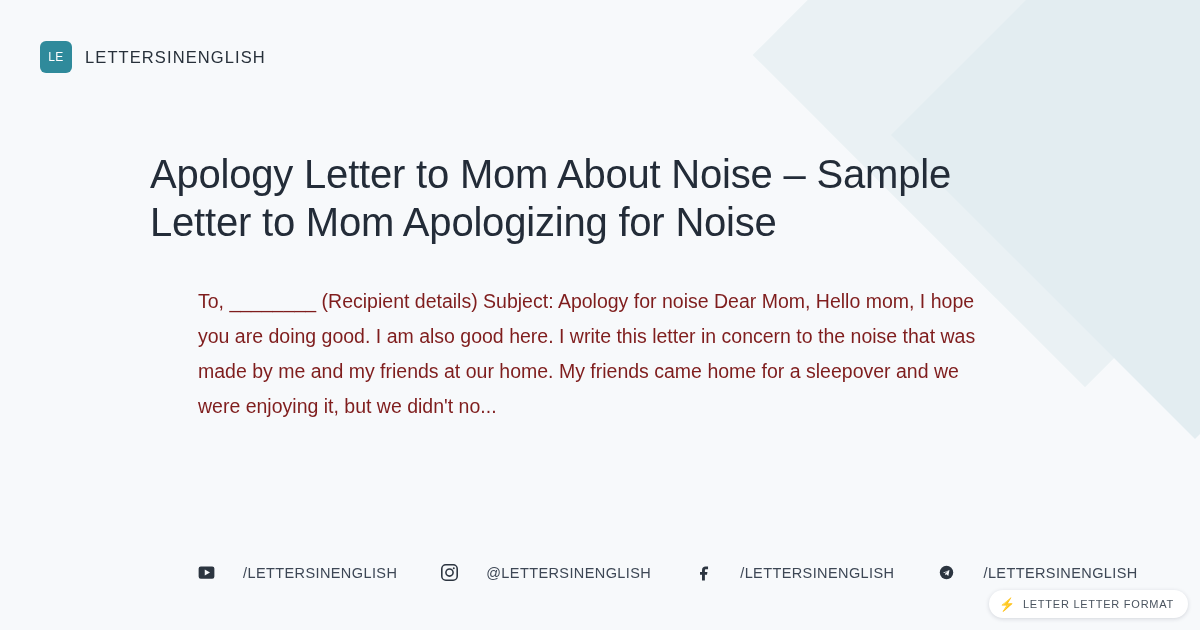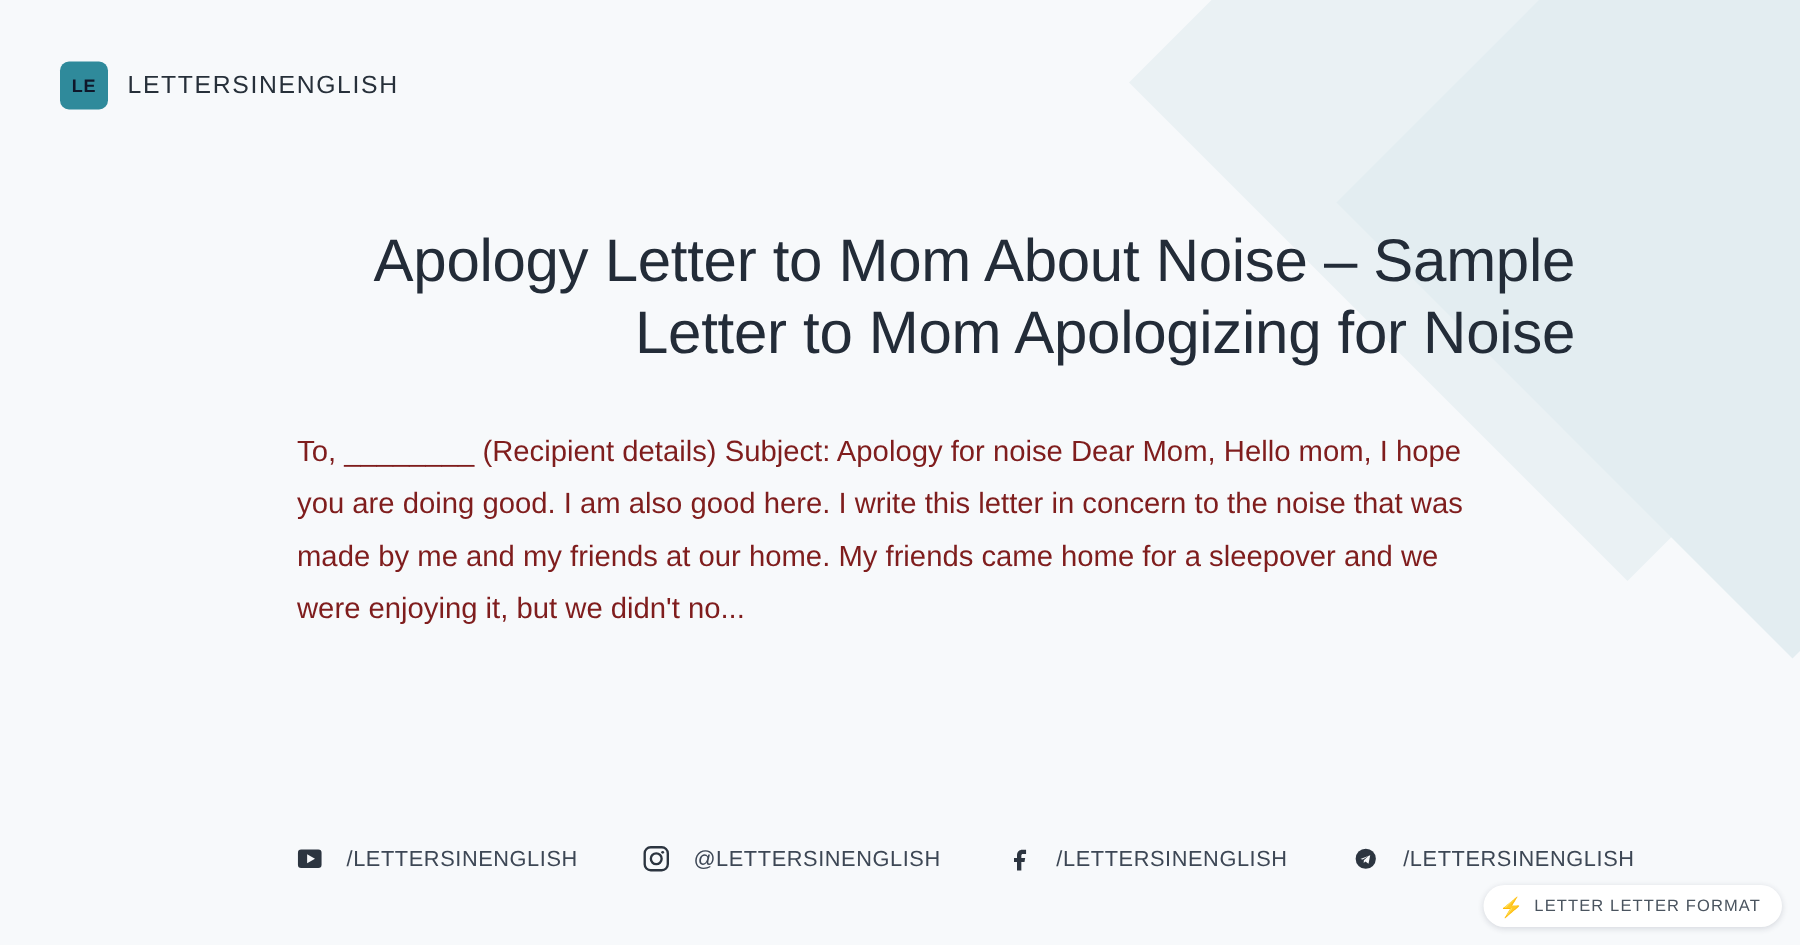--- a/index.html
+++ b/index.html
@@ -59,23 +59,23 @@
     left: 40px;
     display: flex;
     align-items: center;
     gap: 13px;
   }
   .brand-mark {
     width: 32px;
     height: 32px;
     border-radius: 6px;
     background: #2f8a9b;
-    color: #0f172a;
+    color: #ffffff;
     font-size: 12px;
-    font-weight: bold;
+    font-weight: normal;
     letter-spacing: 0.5px;
     display: flex;
     align-items: center;
     justify-content: center;
   }
   .brand-name {
     font-size: 16.5px;
     letter-spacing: 1.1px;
     color: #27303a;
     font-weight: normal;
@@ -86,21 +86,21 @@
     position: absolute;
     top: 150px;
     left: 150px;
     width: 900px;
   }
   .title {
     font-size: 40px;
     line-height: 48px;
     font-weight: normal;
     color: #232c38;
-    text-align: right;
+    text-align: left;
     letter-spacing: -0.2px;
   }
   .excerpt {
     margin-top: 38px;
     margin-left: 48px;
     width: 790px;
     font-size: 19.5px;
     line-height: 35px;
     color: #7f1d1d;
   }
@@ -110,21 +110,21 @@
     position: absolute;
     left: 196px;
     top: 562px;
     display: flex;
     align-items: center;
     gap: 42px;
   }
   .social-item {
     display: flex;
     align-items: center;
-    gap: 14px;
+    gap: 26px;
   }
   .social-item .label {
     font-size: 14.5px;
     letter-spacing: 0.4px;
     color: #3d4755;
   }
   .social-icon {
     width: 21px;
     height: 21px;
     display: flex;

